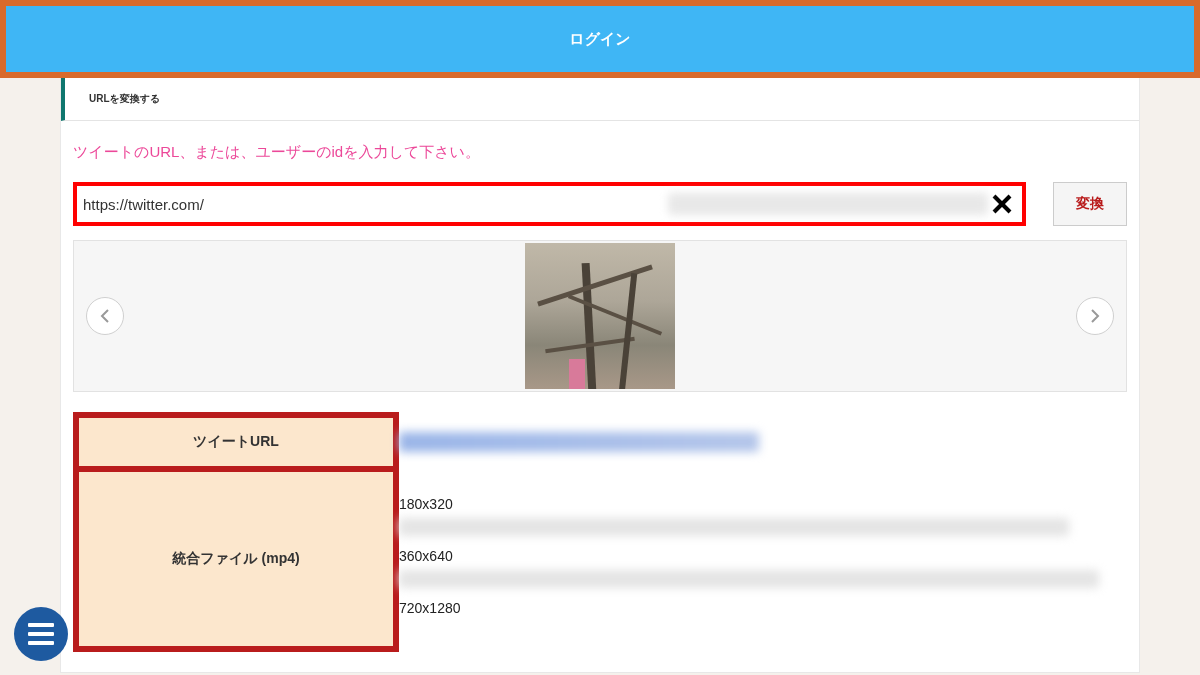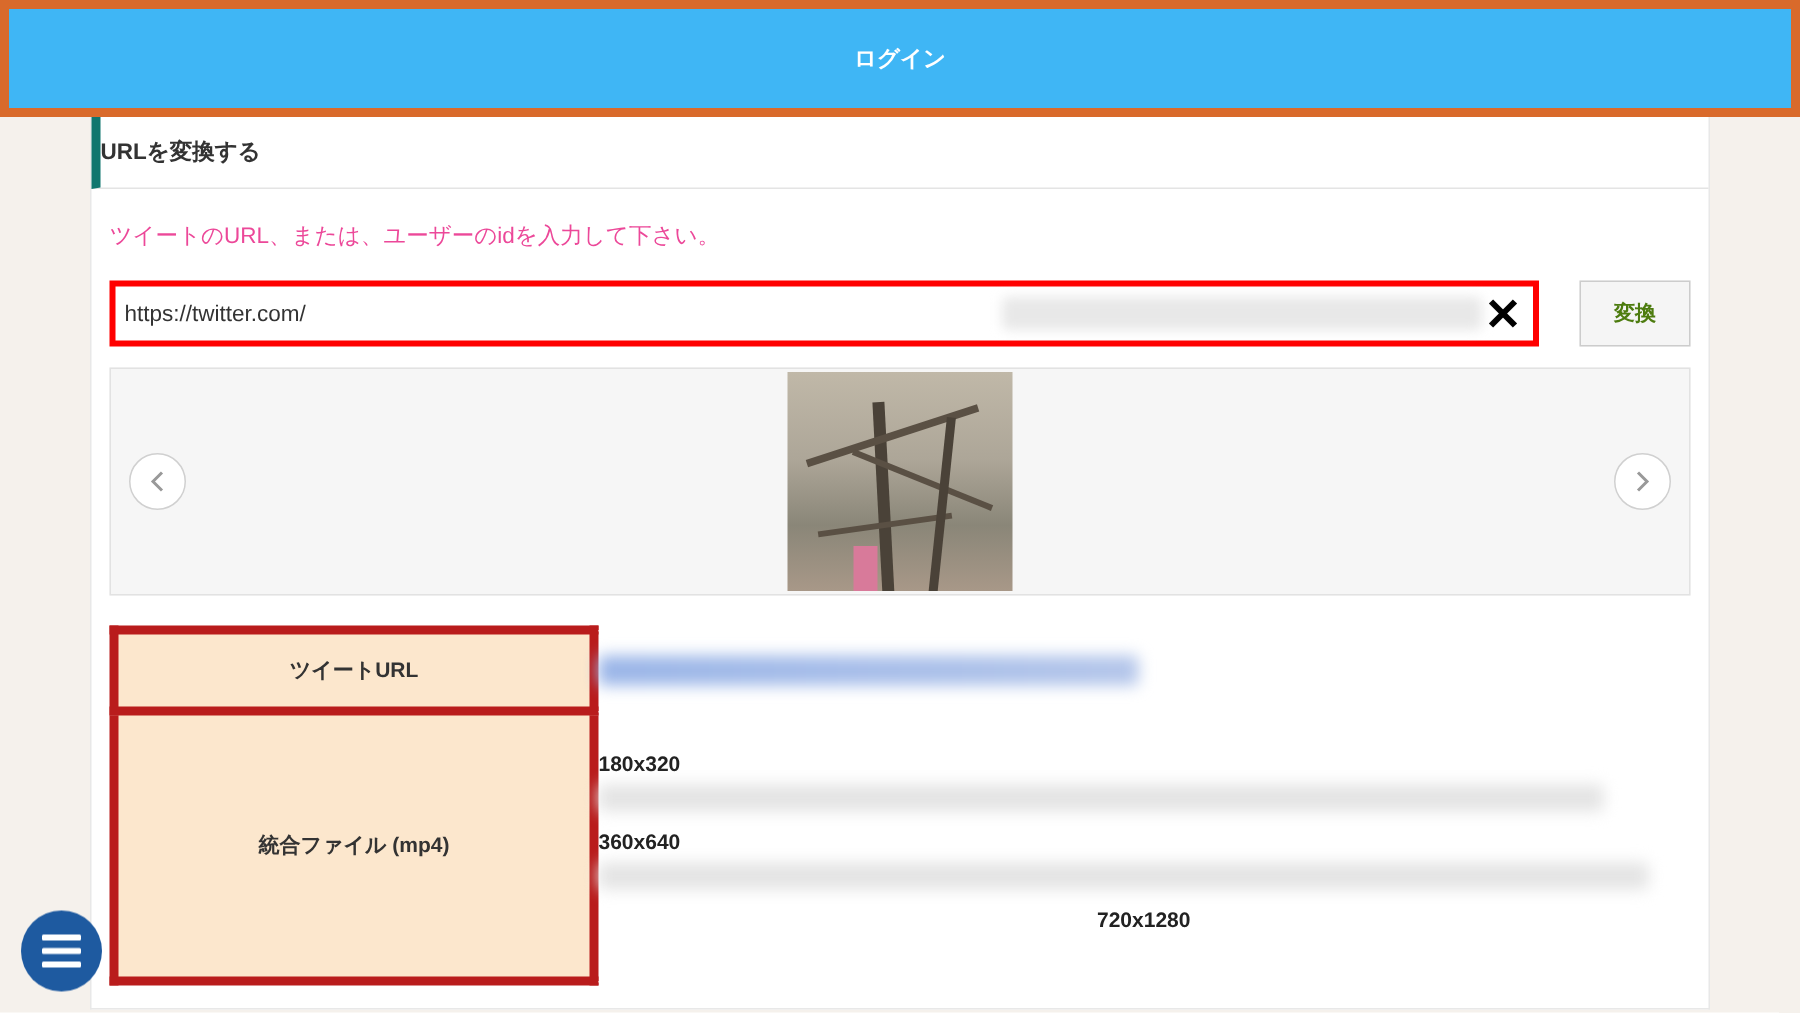--- a/index.html
+++ b/index.html
@@ -29,24 +29,24 @@
   margin: 0 auto;
   background: #fff;
   padding: 0;
   border: 1px solid #e8e8e8;
   border-top: none;
   position: relative;
   height: 595px;
 }
 
 .section-header {
-  border-left: 6px solid #0f766e;
-  padding: 14px 0;
+  border-left: 4px solid #0f766e;
+  padding: 14px 24px;
   border-bottom: 1px solid #e4e4e4;
-  font-size: 15px;
+  font-size: 10px;
   font-weight: 700;
   color: #333;
 }
 
 .instruction {
   font-size: 15px;
   color: #ec4899;
   padding: 22px 12px 20px 12px;
 }
 
@@ -91,21 +91,21 @@
   font-size: 24px;
   font-weight: 900;
   color: #000;
 }
 .convert-btn {
   background: #f5f5f5;
   border: 1px solid #ccc;
   padding: 0 22px;
   font-size: 14px;
   font-weight: 600;
-  color: #4d7c0f;
+  color: #b91c1c;
   cursor: pointer;
 }
 
 .carousel {
   margin: 0 12px;
   background: #f6f6f6;
   border: 1px solid #e2e2e2;
   height: 152px;
   display: flex;
   align-items: center;
@@ -181,21 +181,21 @@
 .blur-link.short { width: 360px; }
 .blur-link.long { width: 560px; }
 .blur-gray {
   height: 18px;
   background: #e4e4e4;
   filter: blur(5px);
   border-radius: 3px;
 }
 .res-label {
   font-size: 14px;
-  font-weight: 700;
+  font-weight: 400;
   color: #222;
   margin-bottom: 6px;
 }
 .res-block { margin-bottom: 12px; }
 .row-h { height: 54px; }
 .row-tall .label-cell { height: 180px; }
 
 .fab {
   position: fixed;
   left: 14px;
@@ -280,21 +280,21 @@
       <td class="label-cell">統合ファイル (mp4)</td>
       <td class="value-cell">
         <div class="res-block">
           <div class="res-label">180x320</div>
           <div class="blur-gray" style="width: 670px;"></div>
         </div>
         <div class="res-block">
           <div class="res-label">360x640</div>
           <div class="blur-gray" style="width: 700px;"></div>
         </div>
-        <div class="res-block" style="margin-bottom:0;text-align:center;">
+        <div class="res-block" style="margin-bottom:0;">
           <div class="res-label">720x1280</div>
         </div>
       </td>
     </tr>
   </tbody>
     </table>
 
 </div>
 
 <div class="fab">

